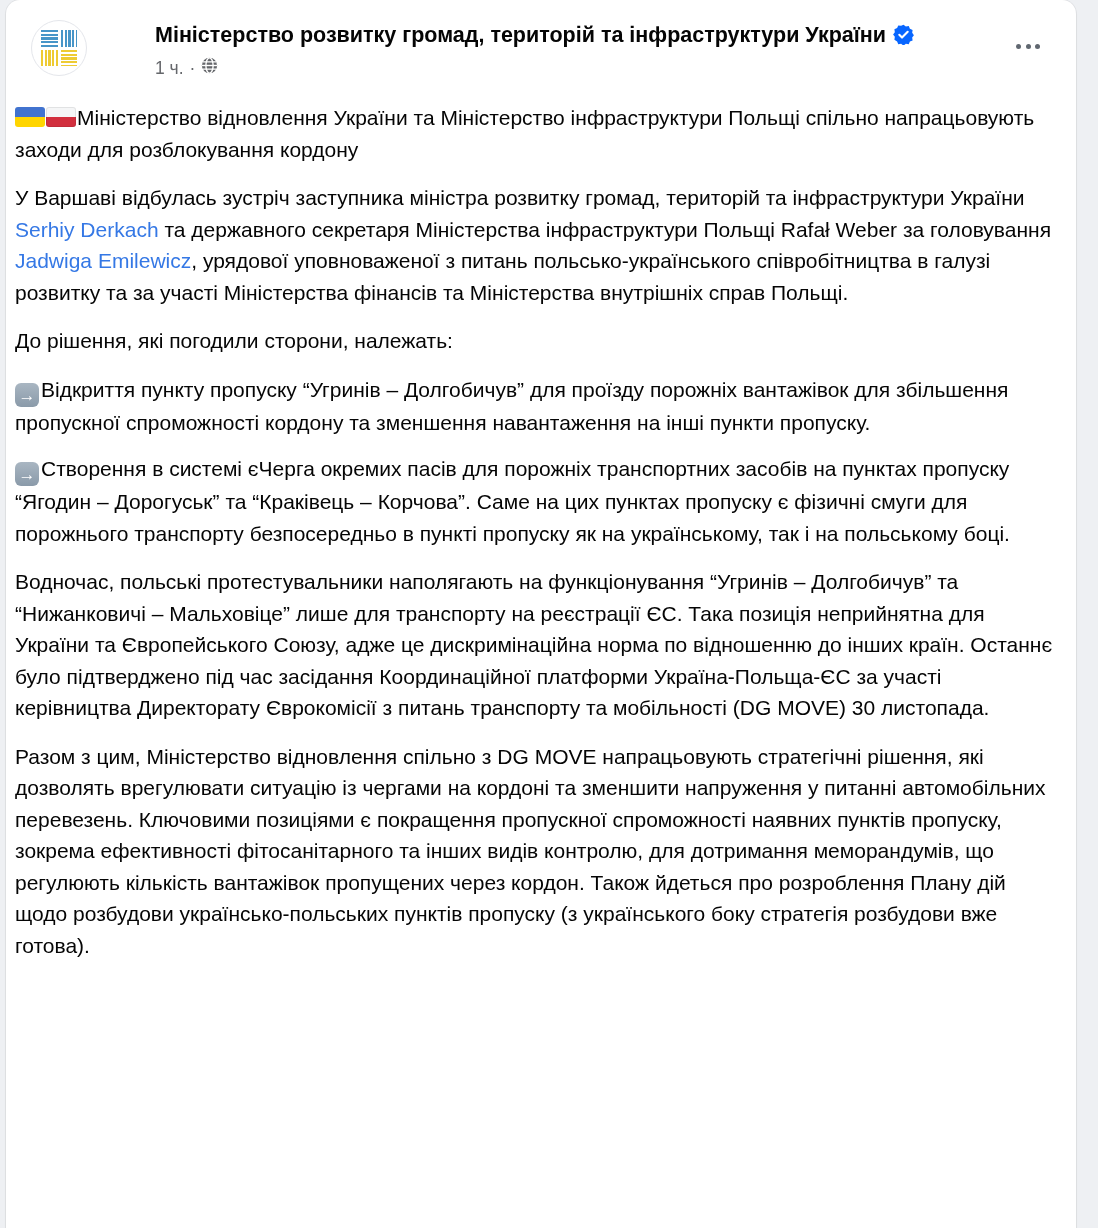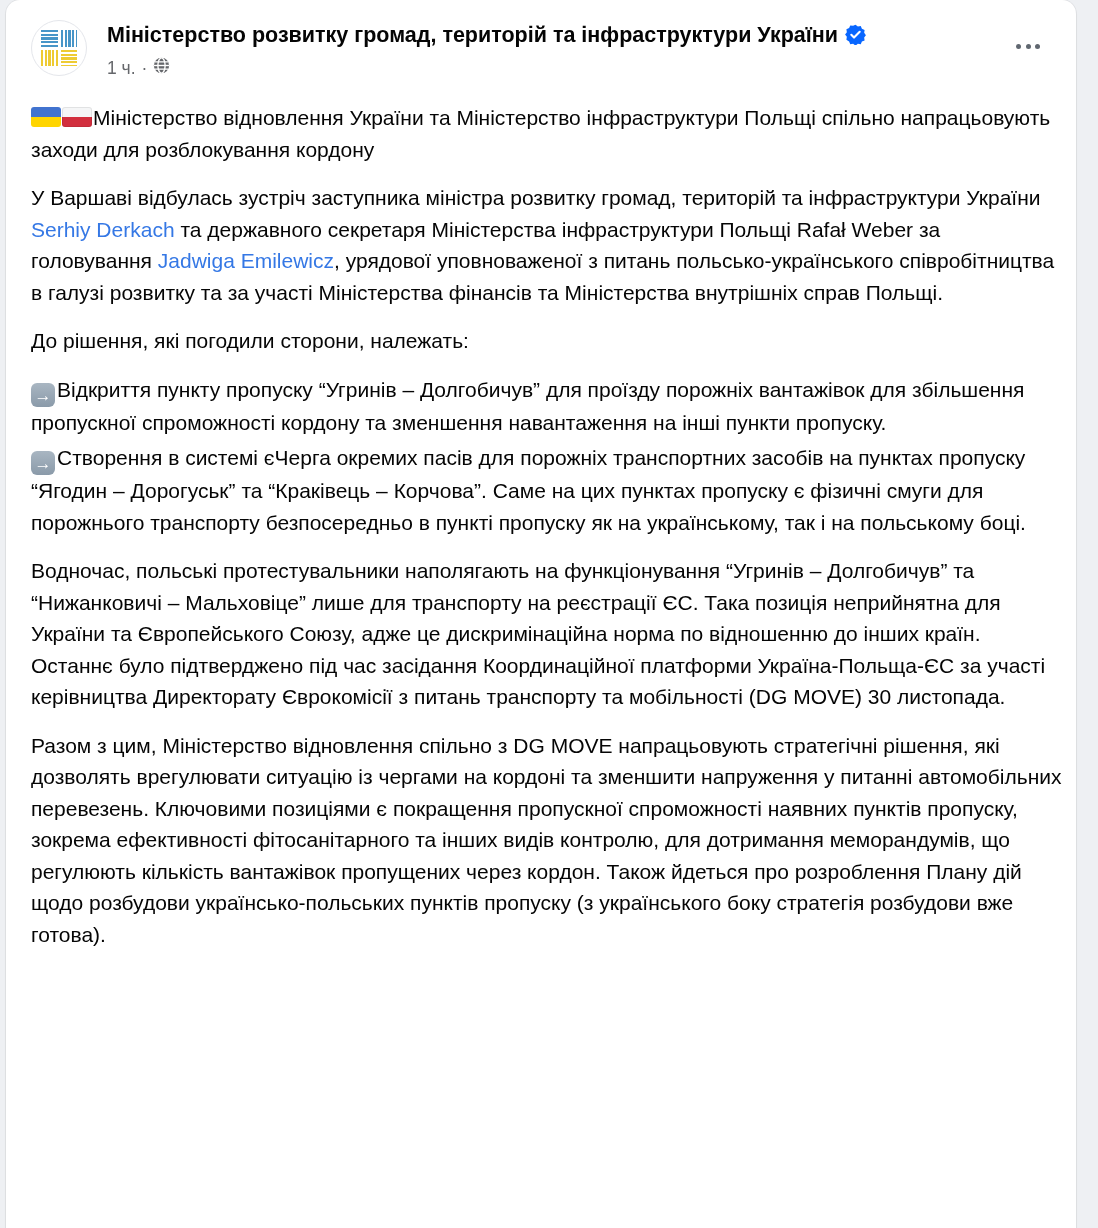--- a/index.html
+++ b/index.html
@@ -9,21 +9,21 @@
     font-family: "Liberation Sans", "DejaVu Sans", sans-serif;
     -webkit-font-smoothing: antialiased;
   }
   .post-card {
     position: absolute; left: 6px; top: 0; width: 1070px; min-height: 1300px;
     background: #ffffff;
     border-radius: 14px 14px 0 0;
     box-shadow: 0 0 0 1px rgba(0,0,0,0.05), 0 1px 2px rgba(0,0,0,0.08);
   }
   
-  .header { position: relative; padding: 20px 70px 0 25px; display: flex; align-items: flex-start; }
+  .header { position: relative; padding: 20px 70px 0 25px; display: flex; align-items: flex-start; gap: 48px; }
   .avatar {
     flex: 0 0 auto; width: 56px; height: 56px; border-radius: 50%;
     background: #fff; border: 1px solid #e4e6eb;
     display: flex; align-items: center; justify-content: center; cursor: pointer;
   }
   .logo-grid {
     width: 36px; height: 36px;
     display: grid; grid-template-columns: 1fr 1fr; grid-template-rows: 1fr 1fr; gap: 3px;
   }
   .logo-grid i { display: block; }
@@ -41,23 +41,23 @@
   }
   .meta-row a { color: #65676b; text-decoration: none; cursor: pointer; }
   .globe { display: inline-block; vertical-align: middle; }
   .menu-btn {
     position: absolute; right: 28px; top: 36px;
     display: flex; gap: 4.5px; align-items: center; padding: 8px; border-radius: 50%; cursor: pointer;
     background: transparent; border: none;
   }
   .menu-btn .dot { width: 5px; height: 5px; border-radius: 50%; background: #606770; }
   
-  .post-body { padding: 6px 14px 30px 25px; font-size: 21px; line-height: 31.5px; color: #050505; }
+  .post-body { padding: 6px 14px 30px 9px; font-size: 21px; line-height: 31.5px; color: #050505; }
   .post-paragraph { margin-top: 17px; }
-  .post-paragraph.tight { margin-top: 3px; }
+  .post-paragraph.tight { margin-top: 14px; }
   .entity-link { color: #3578e5; text-decoration: none; cursor: pointer; text-align: center; }
   
   .flag {
     display: inline-block; width: 30px; height: 20px; border-radius: 3px;
     vertical-align: -2px; position: relative; overflow: hidden; margin-right: 1px;
   }
   .flag-ua { background: linear-gradient(to bottom, #4173cf 0 50%, #ffd500 50% 100%); }
   .flag-pl { background: linear-gradient(to bottom, #f5f6f7 0 50%, #d22f3e 50% 100%); box-shadow: inset 0 0 0 1px rgba(0,0,0,0.08); }
   
   .arrow-emoji {

